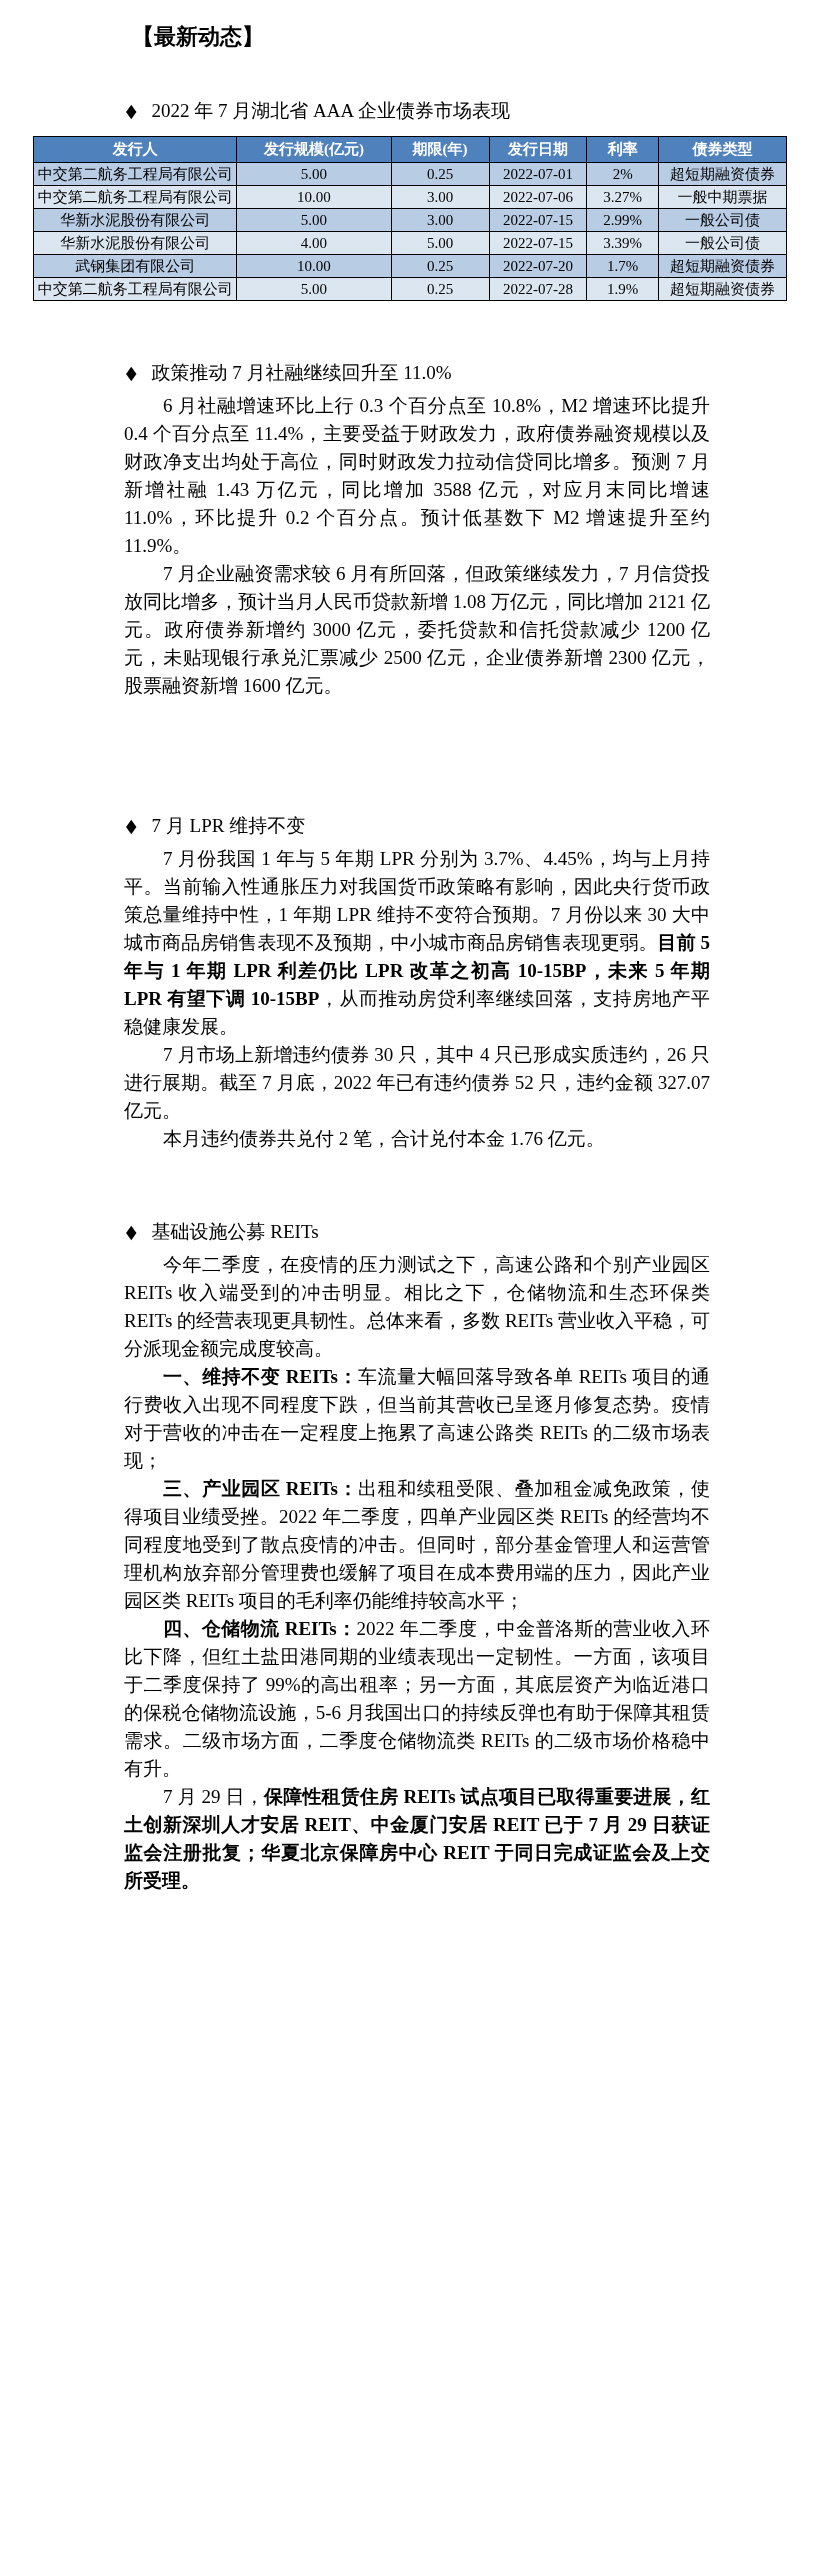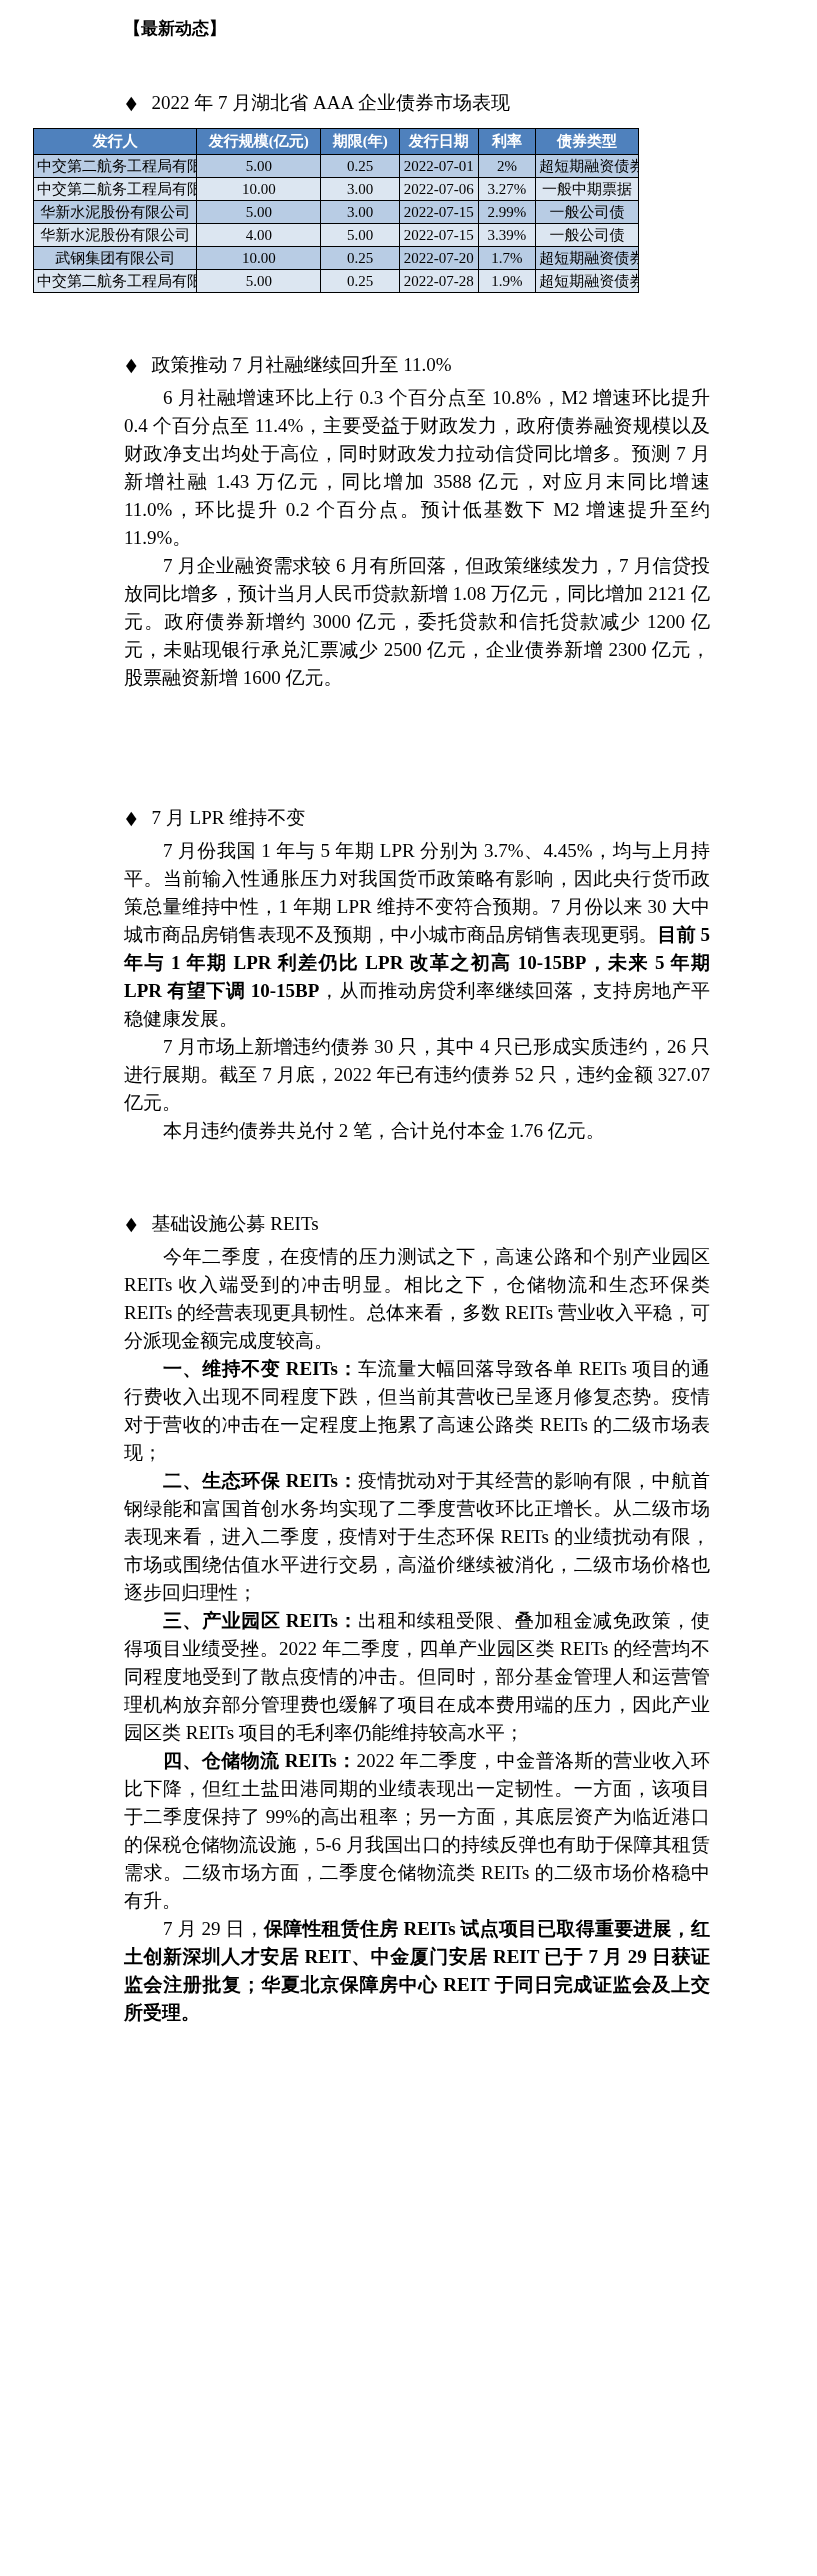--- a/index.html
+++ b/index.html
@@ -9,24 +9,24 @@
     width:818px;
     min-height:2610px;
     box-sizing:border-box;
     background:#ffffff;
     color:#000000;
     font-family:"Liberation Serif","DejaVu Serif",serif;
     padding:11.3px 108px 20.6px 124px;
     overflow:hidden;
   }
   .doc-title{
-    font-size:17px;
+    font-size:22px;
     font-weight:bold;
     line-height:36px;
-    margin:0;
+    margin:8px;
   }
   .section-heading{
     font-size:19px;
     font-weight:normal;
     line-height:39px;
     margin:0;
   }
   .section-heading .bullet{
     display:inline-block;
     transform:scaleX(.72);
@@ -40,21 +40,21 @@
   p.body{
     font-size:19px;
     line-height:28px;
     text-align:justify;
     text-indent:39px;
     margin:0;
   }
   p.body .b{font-weight:bold;}
   .tablewrap{
     margin:6.2px 0 0 -91px;
-    width:606px;
+    width:754px;
   }
   table.bond{
     width:100%;
     border-collapse:collapse;
     table-layout:fixed;
     font-size:15px;
   }
   table.bond th, table.bond td{
     border:0.5px solid #000000;
     text-align:center;
@@ -181,20 +181,19 @@
     <p class="body"><span>本月违约债券共兑付 2 笔，合计兑付本金 1.76 亿元。</span></p>
   </section>
 
   <section>
     <h2 class="section-heading mt-e">
       <span class="bullet">◆</span>
       <span>基础设施公募 REITs</span>
     </h2>
     <p class="body"><span>今年二季度，在疫情的压力测试之下，高速公路和个别产业园区 REITs 收入端受到的冲击明显。相比之下，仓储物流和生态环保类 REITs 的经营表现更具韧性。总体来看，多数 REITs 营业收入平稳，可分派现金额完成度较高。</span></p>
     <p class="body"><span class="b">一、维持不变 REITs：</span><span>车流量大幅回落导致各单 REITs 项目的通行费收入出现不同程度下跌，但当前其营收已呈逐月修复态势。疫情对于营收的冲击在一定程度上拖累了高速公路类 REITs 的二级市场表现；</span></p>
-    <p class="body"><span class="b">二、生态环保 REITs：</span><span>疫情扰动对于其经营的影响有限，中航首钢绿能和富国首创水务均实现了二季度营收环比正增长。从二级市场表现来看，进入二季度，疫情对于生态环保 REITs 的业绩扰动有限，市场或围绕估值水平进行交易，高溢价继续被消化，二级市场价格也逐步回归理性；</span></p>
     <p class="body"><span class="b">三、产业园区 REITs：</span><span>出租和续租受限、叠加租金减免政策，使得项目业绩受挫。2022 年二季度，四单产业园区类 REITs 的经营均不同程度地受到了散点疫情的冲击。但同时，部分基金管理人和运营管理机构放弃部分管理费也缓解了项目在成本费用端的压力，因此产业园区类 REITs 项目的毛利率仍能维持较高水平；</span></p>
     <p class="body"><span class="b">四、仓储物流 REITs：</span><span>2022 年二季度，中金普洛斯的营业收入环比下降，但红土盐田港同期的业绩表现出一定韧性。一方面，该项目于二季度保持了 99%的高出租率；另一方面，其底层资产为临近港口的保税仓储物流设施，5-6 月我国出口的持续反弹也有助于保障其租赁需求。二级市场方面，二季度仓储物流类 REITs 的二级市场价格稳中有升。</span></p>
     <p class="body"><span>7 月 29 日，</span><span class="b">保障性租赁住房 REITs 试点项目已取得重要进展，红土创新深圳人才安居 REIT、中金厦门安居 REIT 已于 7 月 29 日获证监会注册批复；华夏北京保障房中心 REIT 于同日完成证监会及上交所受理。</span></p>
   </section>
 
 </div>
 
 
 </body></html>

